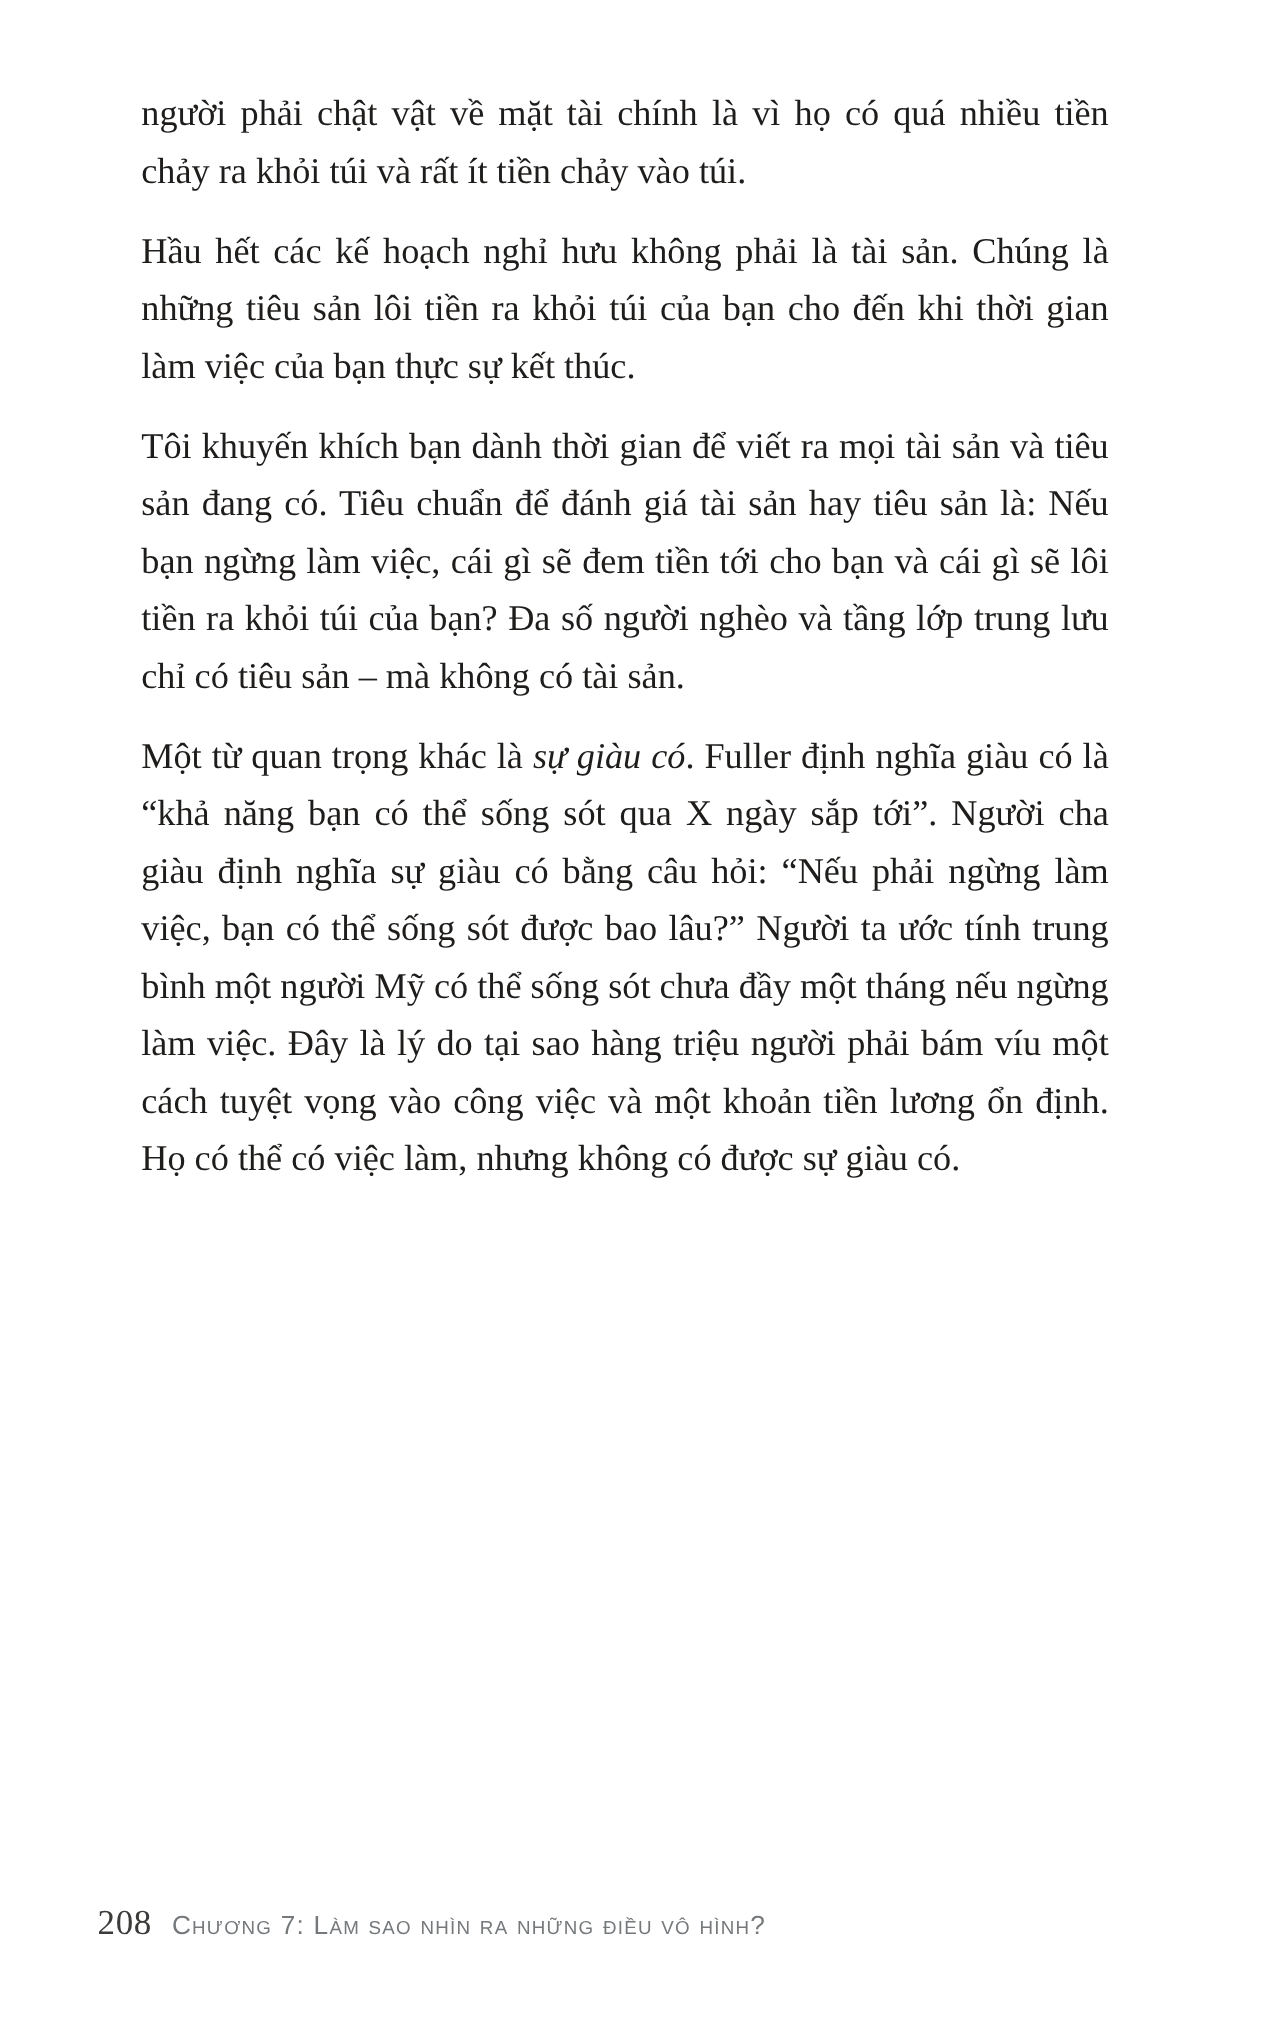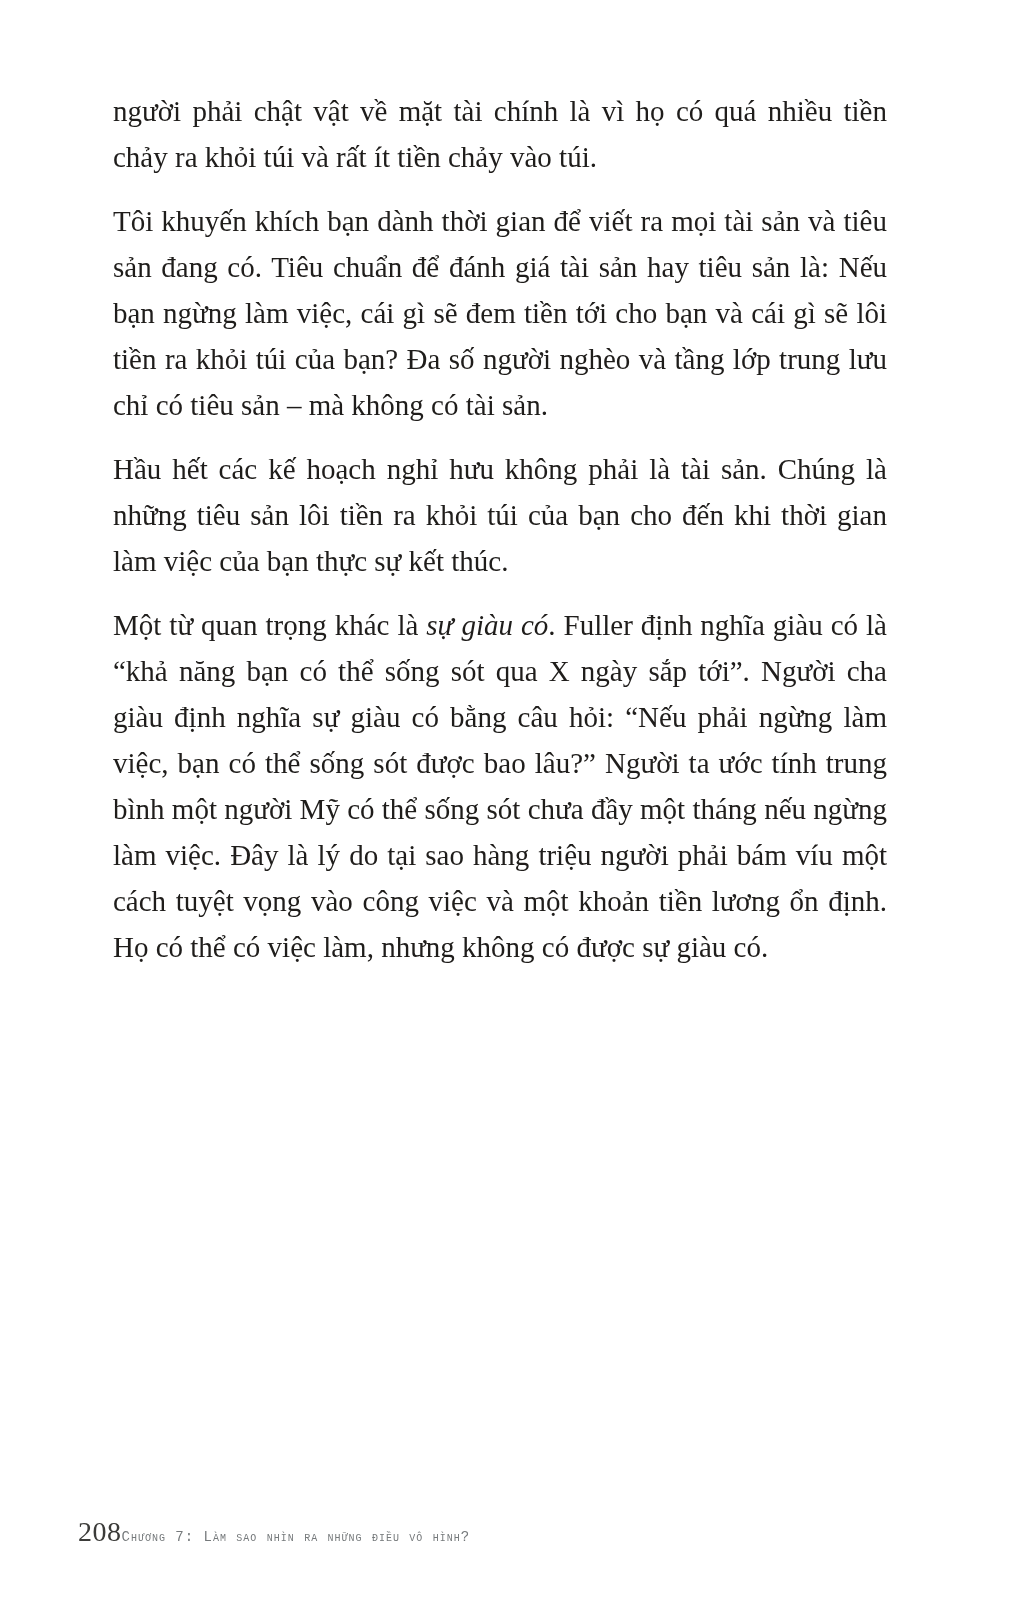--- a/index.html
+++ b/index.html
@@ -17,65 +17,65 @@
   .page {
     position: absolute;
     inset: 0;
     background: #ffffff;
   }
   .body-text {
     position: absolute;
     left: 113px;
     top: 0;
     width: 774px;
-    padding-top: 88px;
+    padding-top: 68px;
     color: #1f1d1b;
     font-size: 29px;
     line-height: 46px;
     text-align: justify;
     text-align-last: left;
   }
   .body-text p {
     margin: 0 0 18px 0;
   }
   .body-text em {
   }
   .footer {
     position: absolute;
     left: 78px;
     top: 1501px;
     display: flex;
     align-items: baseline;
-    gap: 0;
+    gap: 16px;
     white-space: nowrap;
   }
   .page-num {
     font-family: "Liberation Serif", serif;
     font-size: 28px;
     color: #3b3b39;
     letter-spacing: 0.5px;
   }
   .chapter-label {
-    font-family: Liberation Mono, monospace;
+    font-family: Liberation Sans, sans-serif;
     font-variant: small-caps;
-    font-size: 14px;
+    font-size: 21px;
     letter-spacing: 1px;
     color: #75797b;
     margin-top: 28px;
   }
 </style>
 </head>
 <body>
 
 <div class="page">
 
   <main class="body-text" id="paragraph-host">
       <p><span>người phải chật vật về mặt tài chính là vì họ có quá nhiều tiền chảy ra khỏi túi và rất ít tiền chảy vào túi.</span></p>
+      <p><span>Hầu hết các kế hoạch nghỉ hưu không phải là tài sản. Chúng là những tiêu sản lôi tiền ra khỏi túi của bạn cho đến khi thời gian làm việc của bạn thực sự kết thúc.</span></p>
       <p><span>Tôi khuyến khích bạn dành thời gian để viết ra mọi tài sản và tiêu sản đang có. Tiêu chuẩn để đánh giá tài sản hay tiêu sản là: Nếu bạn ngừng làm việc, cái gì sẽ đem tiền tới cho bạn và cái gì sẽ lôi tiền ra khỏi túi của bạn? Đa số người nghèo và tầng lớp trung lưu chỉ có tiêu sản – mà không có tài sản.</span></p>
-      <p><span>Hầu hết các kế hoạch nghỉ hưu không phải là tài sản. Chúng là những tiêu sản lôi tiền ra khỏi túi của bạn cho đến khi thời gian làm việc của bạn thực sự kết thúc.</span></p>
       <p><span>Một từ quan trọng khác là </span><em>sự giàu có</em><span>. Fuller định nghĩa giàu có là “khả năng bạn có thể sống sót qua X ngày sắp tới”. Người cha giàu định nghĩa sự giàu có bằng câu hỏi: “Nếu phải ngừng làm việc, bạn có thể sống sót được bao lâu?” Người ta ước tính trung bình một người Mỹ có thể sống sót chưa đầy một tháng nếu ngừng làm việc. Đây là lý do tại sao hàng triệu người phải bám víu một cách tuyệt vọng vào công việc và một khoản tiền lương ổn định. Họ có thể có việc làm, nhưng không có được sự giàu có.</span></p>
     </main>
 
   <footer class="footer">
     <span class="page-num">208</span>
     <span class="chapter-label">Chương 7: Làm sao nhìn ra những điều vô hình?</span>
   </footer>
 
 </div>
 

